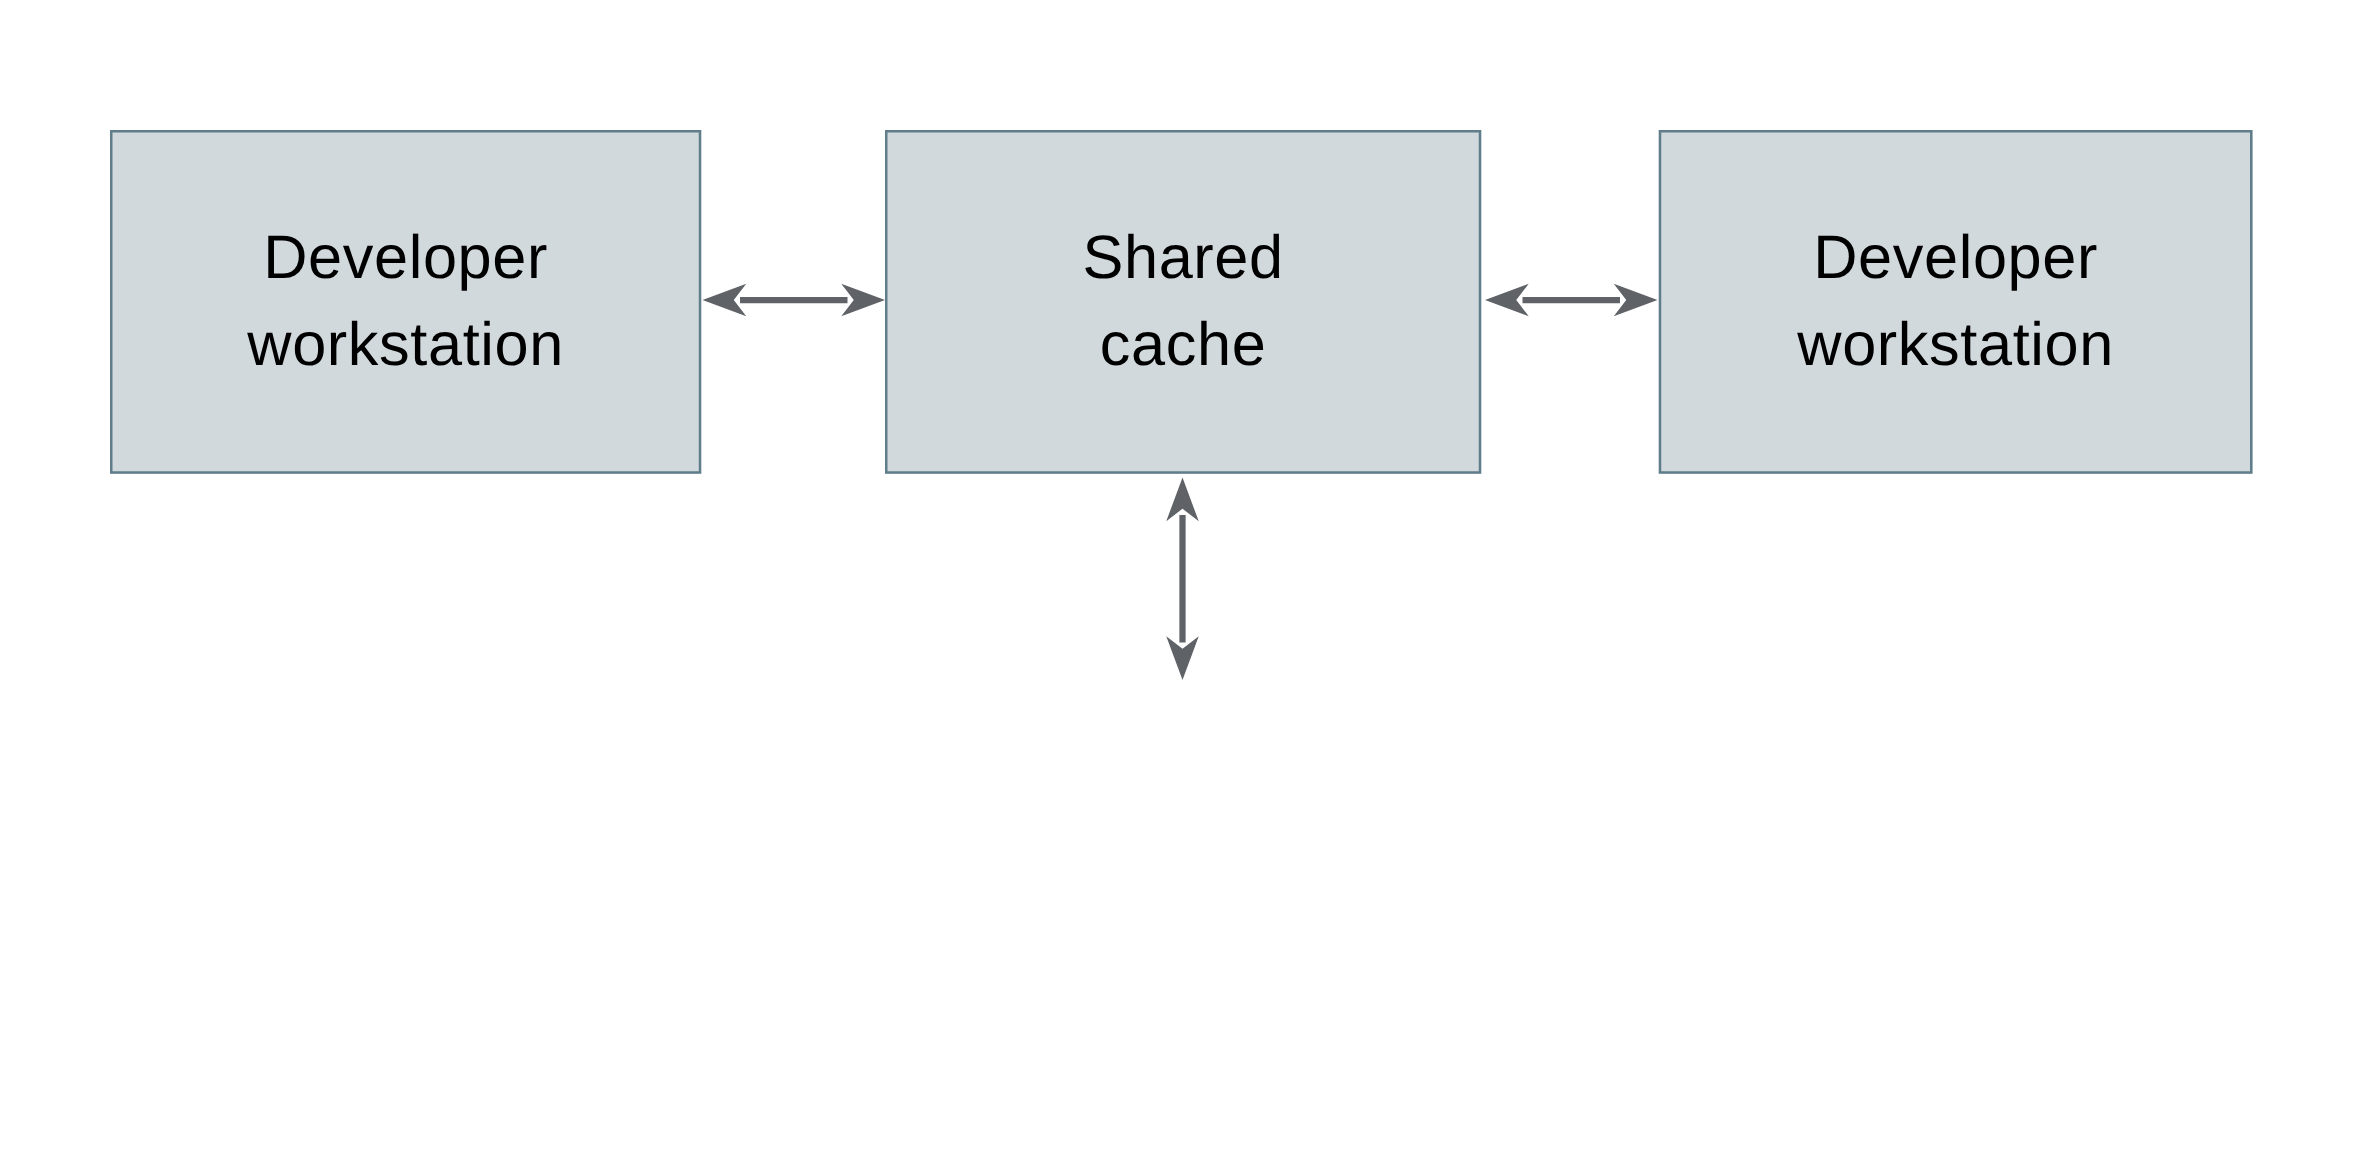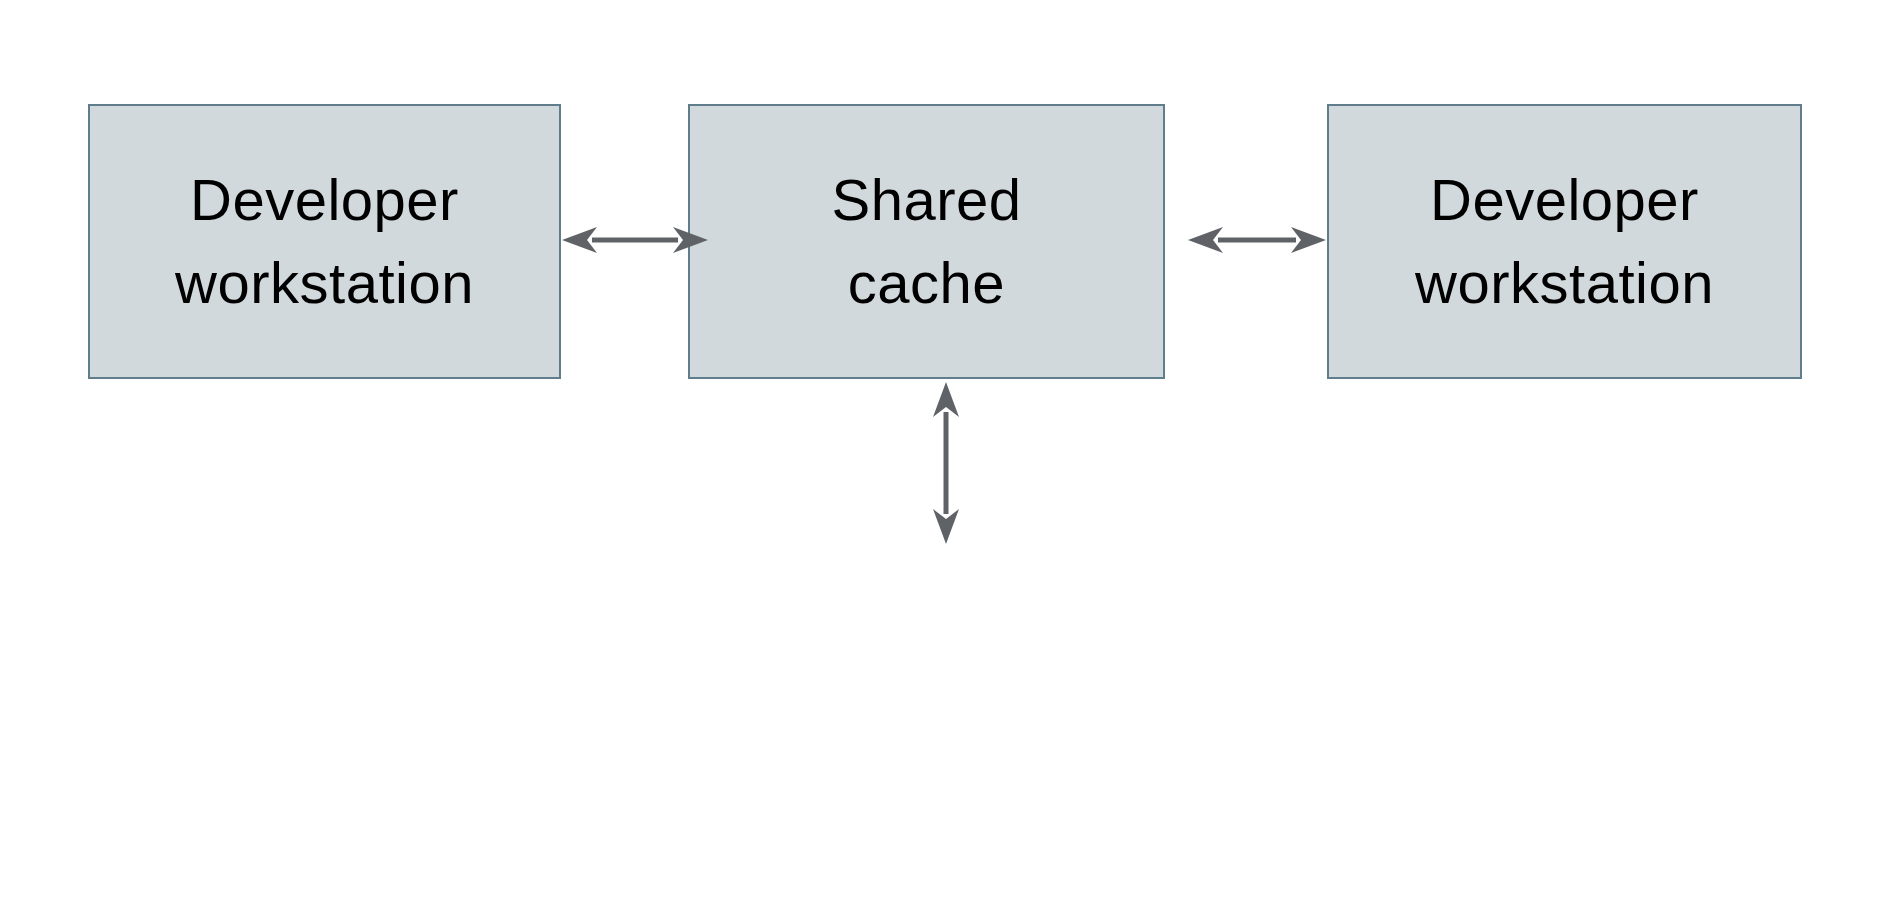--- a/index.html
+++ b/index.html
@@ -21,42 +21,42 @@
   }
   .node {
     position: absolute;
     background: var(--box-fill);
     border: 2px solid var(--box-border);
     display: flex;
     align-items: center;
     justify-content: center;
   }
   .node-label {
-    font-size: 58px;
+    font-size: 49px;
     line-height: 1.42;
     color: var(--text);
     text-align: center;
     white-space: pre-line;
     letter-spacing: 0.5px;
   }
   .edge { position: absolute; }
   .edge line { stroke: var(--arrow); stroke-width: 5; }
   .edge polygon { fill: var(--arrow); }
 </style>
 </head>
 <body>
 
 <div class="canvas">
 
   <div class="node" style="left:88px; top:104px; width:473px; height:275px;">
     <div class="node-label">Developer
 workstation</div>
   </div>
 
-  <div class="node" style="left:688px; top:104px; width:477px; height:275px;">
+  <div class="node" style="left:708px; top:104px; width:477px; height:275px;">
     <div class="node-label">Shared
 cache</div>
   </div>
 
   <div class="node" style="left:1327px; top:104px; width:475px; height:275px;">
     <div class="node-label">Developer
 workstation</div>
   </div>
 
 

